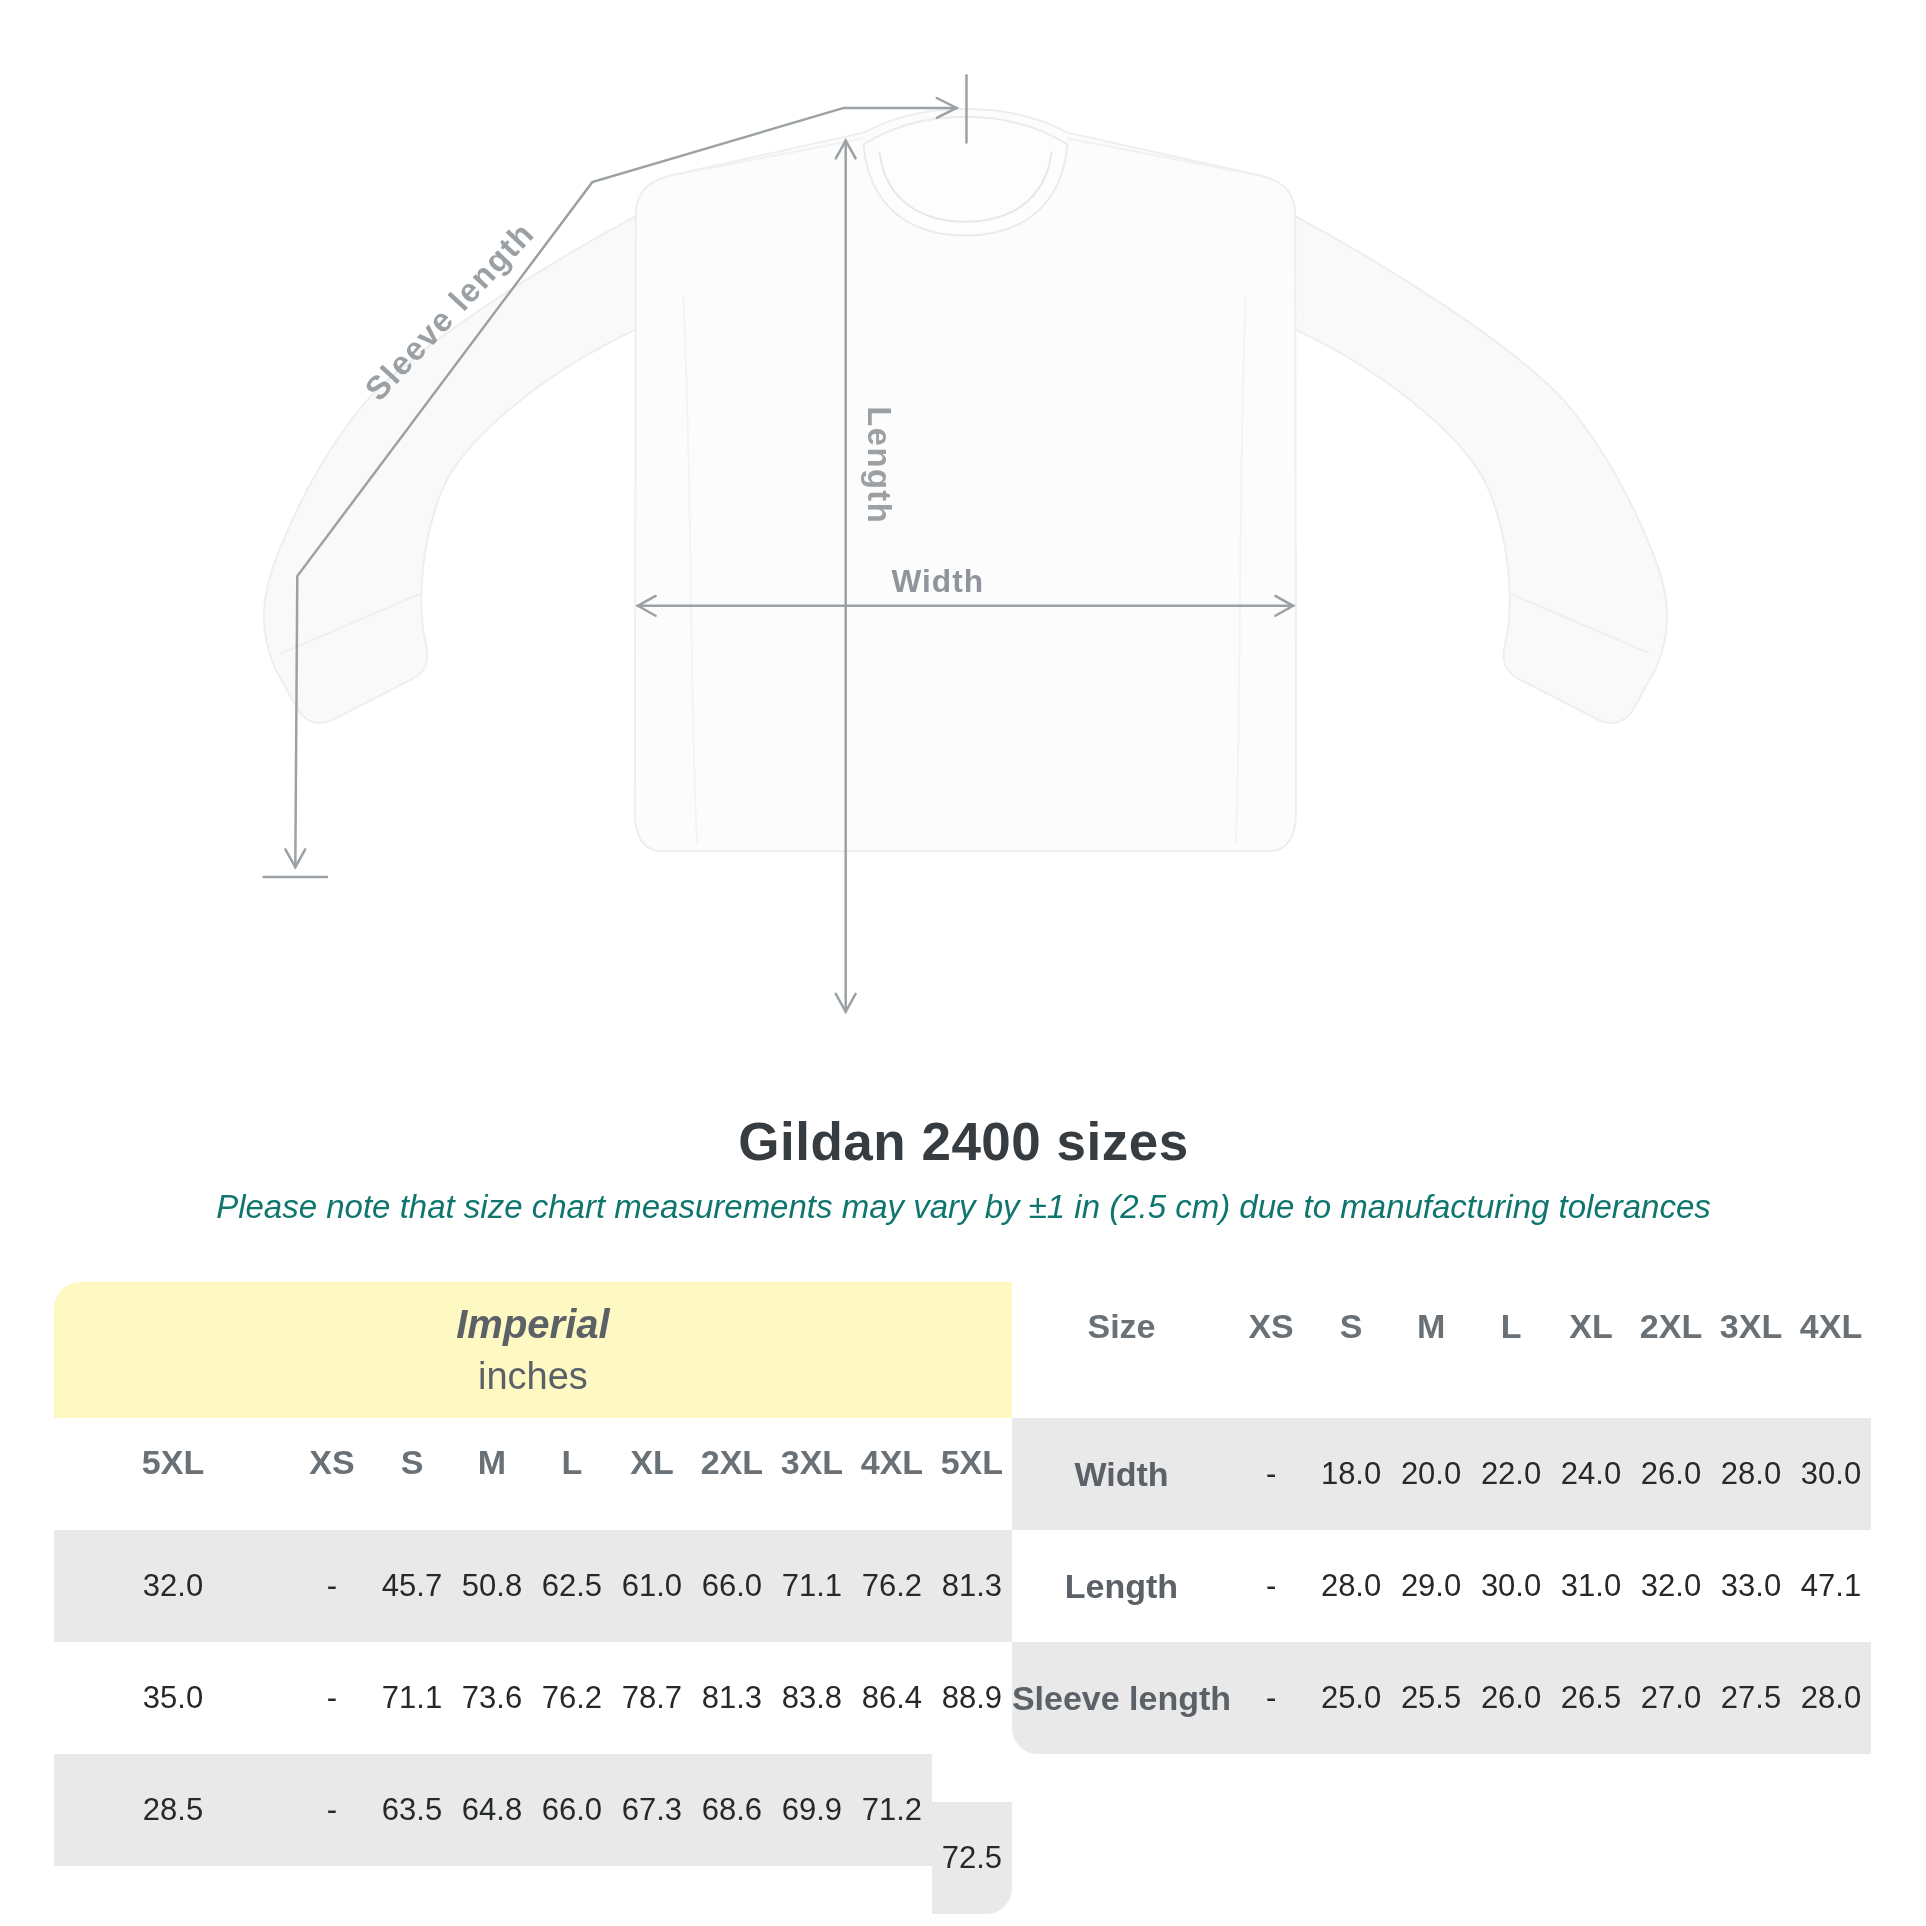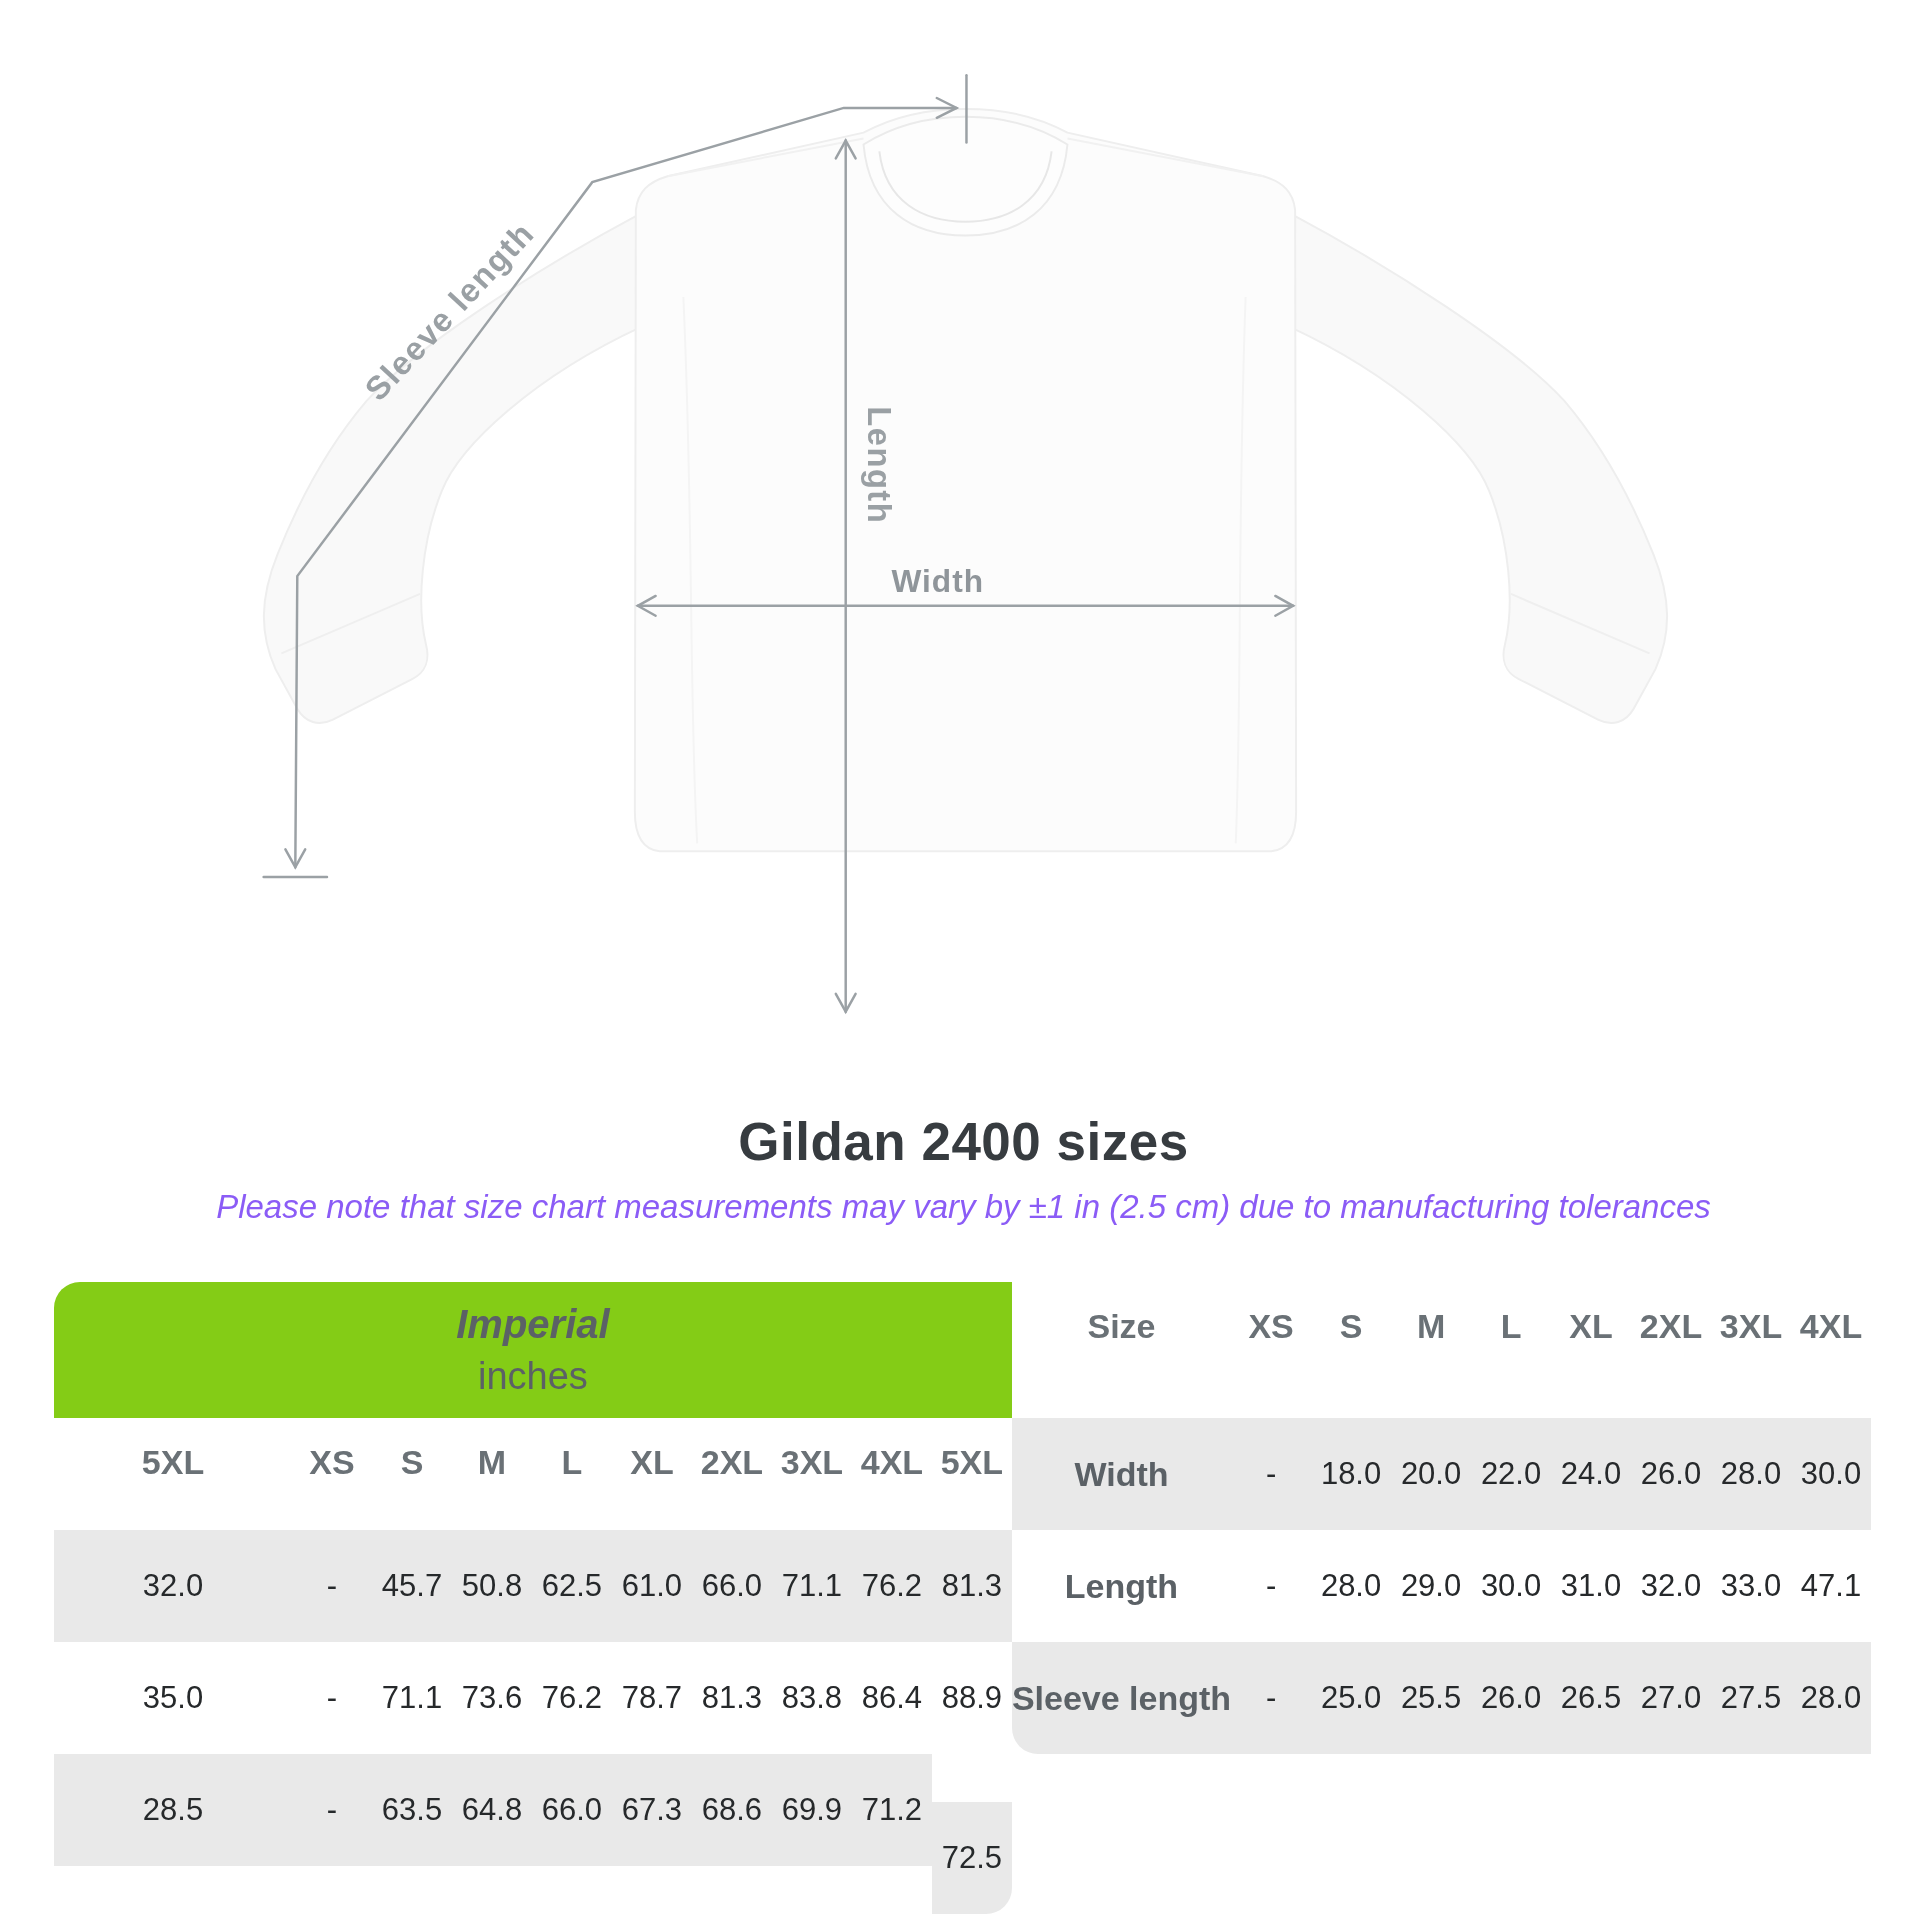--- a/index.html
+++ b/index.html
@@ -14,30 +14,30 @@
   .diagram{position:absolute;left:0;top:0;}
   .meas-label{font-weight:bold;font-size:33px;letter-spacing:1.5px;fill:#9aa0a4;}
   .meas-label2{font-weight:bold;font-size:32px;letter-spacing:1px;fill:#8f959a;}
 
   
   .title-block{position:absolute;left:0;top:1111px;width:100%;text-align:center;}
   .title-block h1{
     margin:0;font-size:53px;font-weight:bold;color:#373c40;letter-spacing:0.5px;
   }
   .title-block p{
-    margin:16px 0 0 0;font-size:33px;font-style:italic;color:#8b5cf6;
+    margin:16px 0 0 0;font-size:33px;font-style:italic;color:#0f766e;
   }
 
   
   .size-table{position:absolute;left:54px;top:1282px;width:1817px;}
   .t-grid{display:grid;grid-template-columns:238px repeat(18,1fr);}
   .t-grid > div{box-sizing:border-box;}
 
   .group-cell{
-    background:#84cc16;height:136px;display:flex;flex-direction:column;
+    background:#fef9c3;height:136px;display:flex;flex-direction:column;
     justify-content:center;align-items:center;gap:8px;
   }
   .group-cell.left{grid-column:1/11;border-top-left-radius:26px;}
   .group-cell.right{grid-column:11/20;border-top-right-radius:26px;}
   .g-label{font-size:40px;font-weight:bold;font-style:italic;color:#5b6166;}
   .g-sub{font-size:38px;color:#5b6166;}
 
   .cell{
     display:flex;align-items:center;justify-content:center;background:#ffffff;
     white-space:nowrap;

